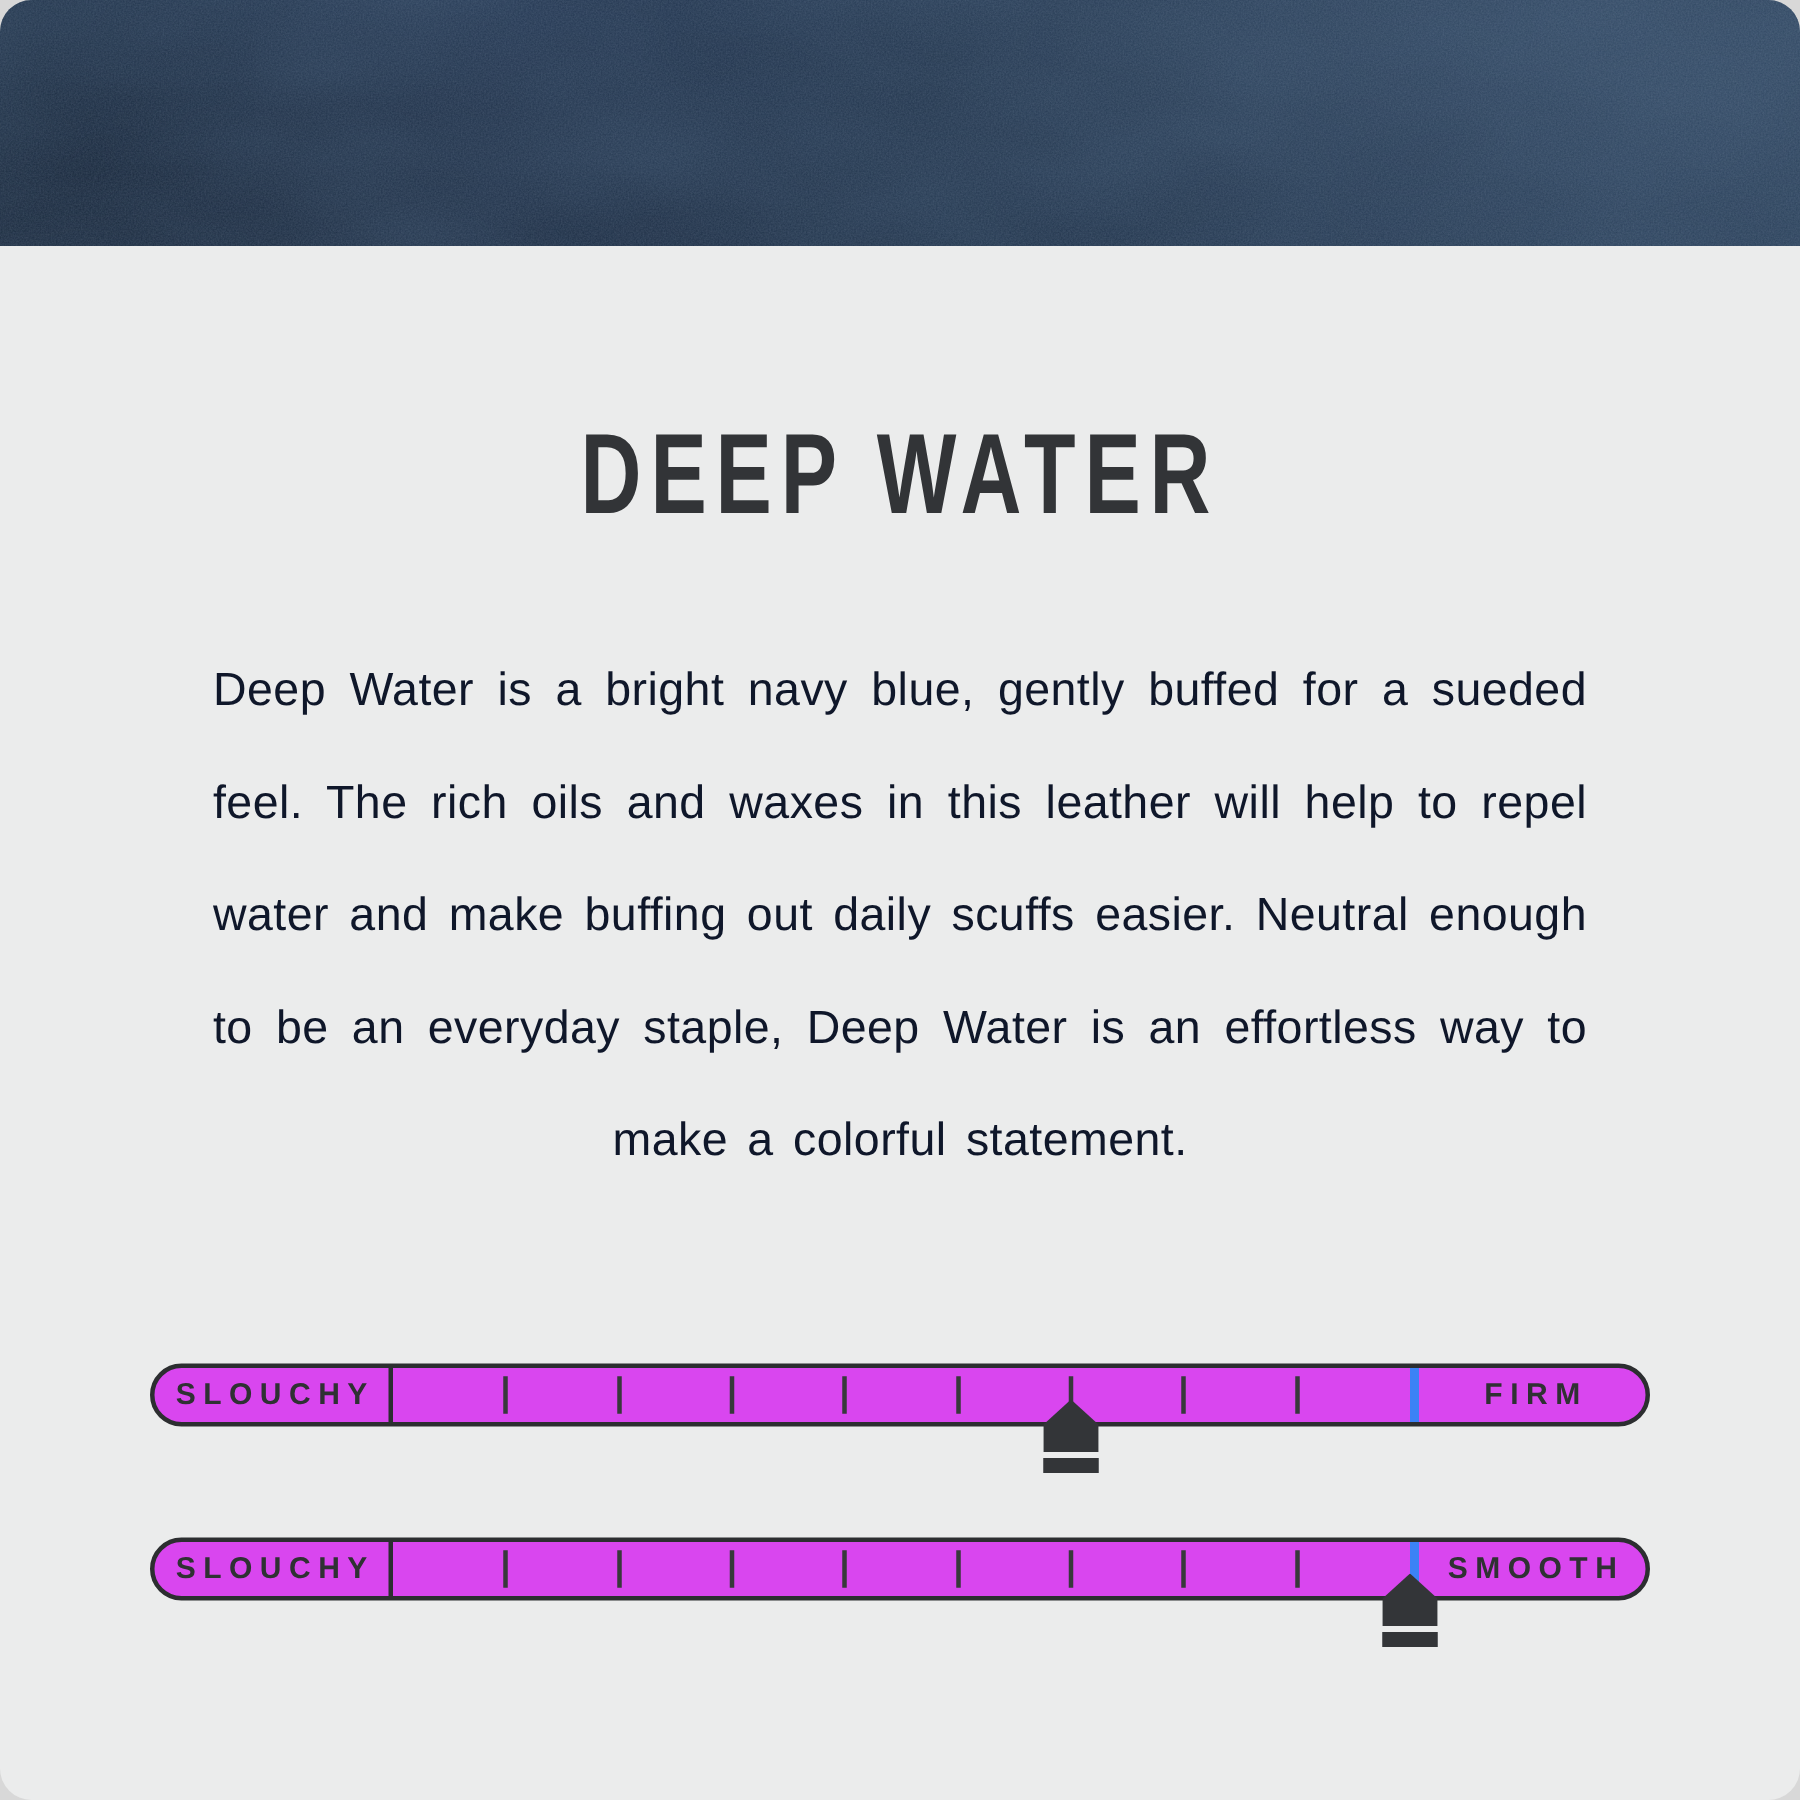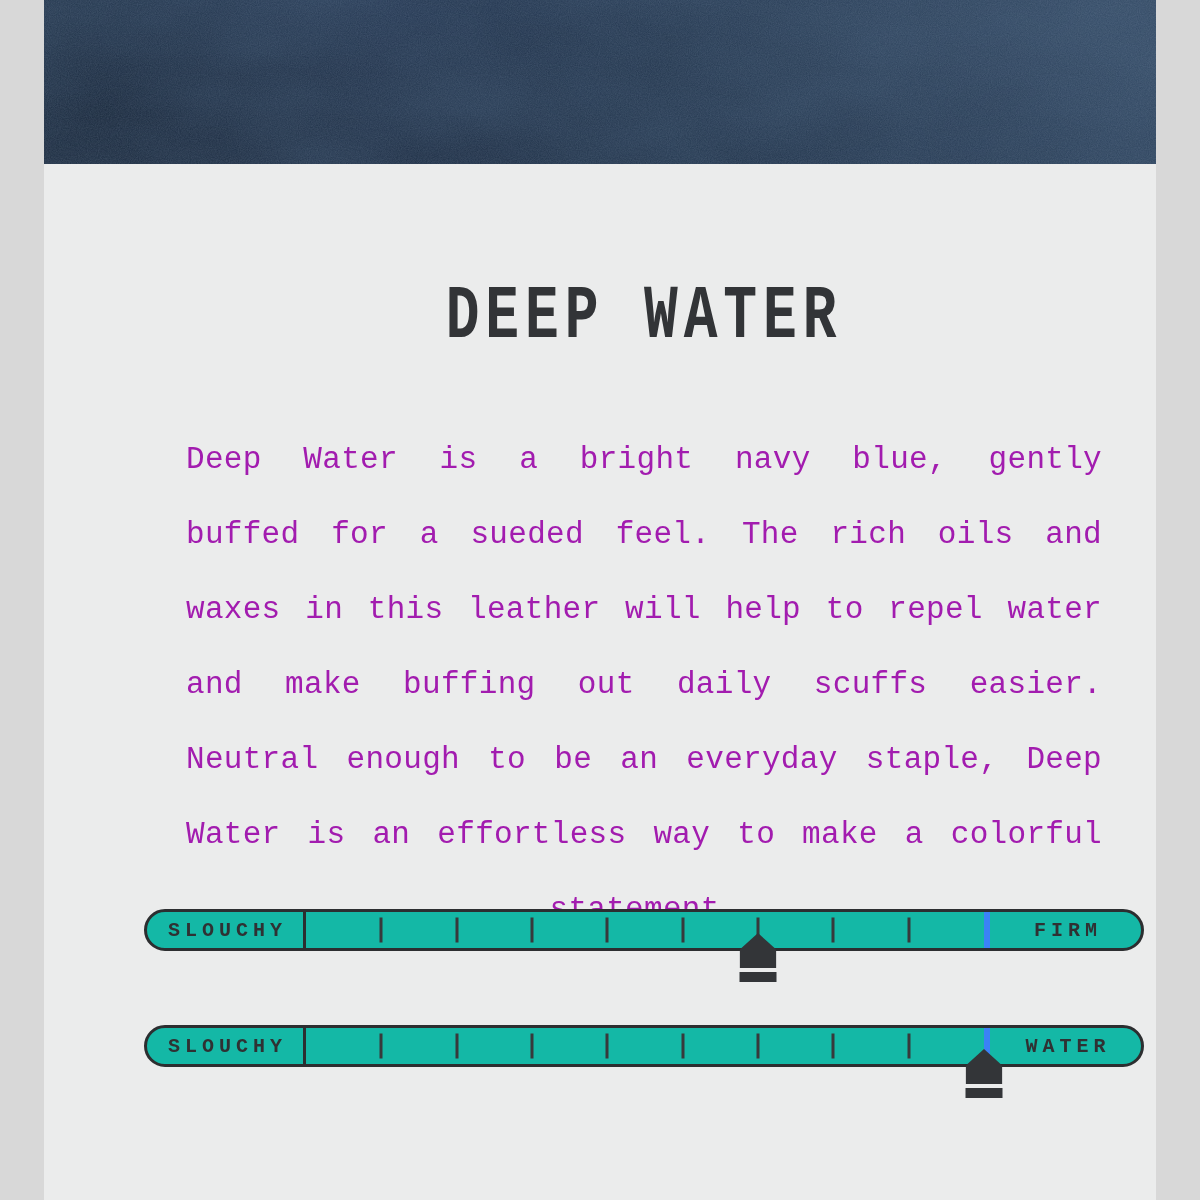--- a/index.html
+++ b/index.html
@@ -2,26 +2,27 @@
 <html><head>
 <meta charset="utf-8">
 <style>
   html, body {
     margin: 0;
     padding: 0;
     background: #d8d8d8;
   }
   .canvas {
     position: relative;
-    width: 1112px;
+    width: 1200px;
     height: 1200px;
     overflow: hidden;
     background: #ebecec;
-    font-family: Liberation Mono, monospace;
+    font-family: Liberation Sans, sans-serif;
     margin: 0 auto;
+    border-radius: 21px;
   }
 
   
   .banner {
     position: absolute;
     top: 0; left: 0;
     width: 1200px;
     height: 164px;
     background:
       radial-gradient(900px 320px at 86% 8%,  rgba(86,116,148,0.22), transparent 65%),
@@ -58,36 +59,36 @@
     position: absolute;
     top: 422px;
     left: 142px;
     width: 916px;
     margin: 0;
     font-size: 31px;
     line-height: 75px;
     font-weight: 400;
     letter-spacing: 0.3px;
     word-spacing: 4px;
-    color: #a21caf;
+    color: #0f172a;
     text-align: justify;
     text-align-last: center;
   }
 
   
   .scale {
     position: absolute;
     left: 100px;
     width: 1000px;
     height: 42px;
     box-sizing: border-box;
     border: 3px solid #2c2e30;
     border-radius: 21px;
     display: flex;
-    background: #14b8a6;
+    background: #d946ef;
   }
   .scale-1 { top: 909px; }
   .scale-2 { top: 1025px; }
 
   .scale-label {
     box-sizing: border-box;
     display: flex;
     align-items: center;
     justify-content: center;
     font-size: 20px;
@@ -184,16 +185,16 @@
         <div class="tick" style="left: 44.4444%;"></div>
         <div class="tick" style="left: 55.5556%;"></div>
         <div class="tick" style="left: 66.6667%;"></div>
         <div class="tick" style="left: 77.7778%;"></div>
         <div class="tick" style="left: 88.8889%;"></div>
         <div class="marker" style="left: 100%;">
           <div class="marker-head"></div>
           <div class="marker-base"></div>
         </div>
       </div>
-    <div class="scale-label right">WATER</div>
+    <div class="scale-label right">SMOOTH</div>
   </div>
 
 </div>
 
 </body></html>

